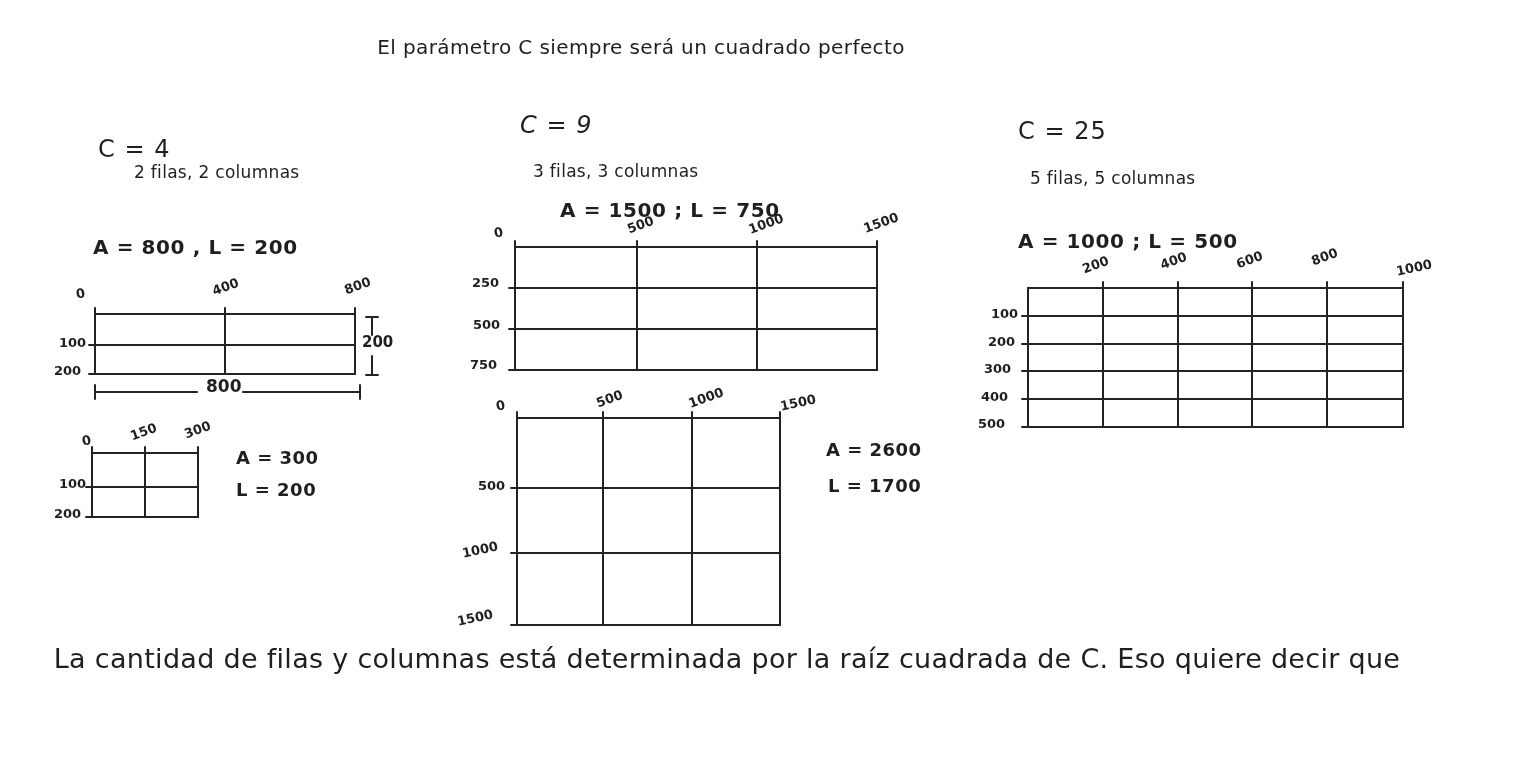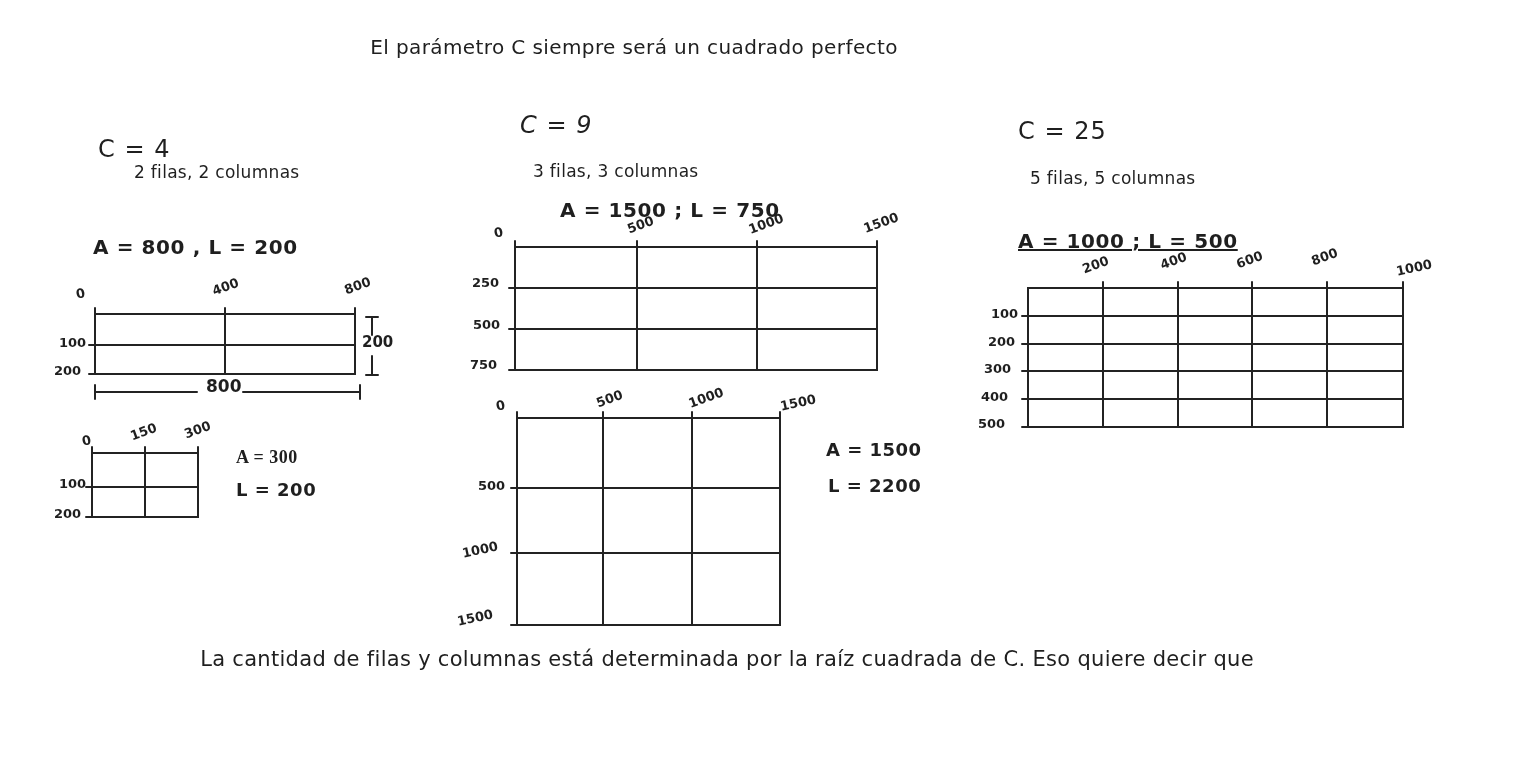--- a/index.html
+++ b/index.html
@@ -1,29 +1,29 @@
 <!DOCTYPE html>
 <html><head>
 <meta charset="utf-8">
 <style>
   html,body{margin:0;padding:0;background:#fff;}
   .canvas{
     position:relative;width:1532px;height:757px;background:#ffffff;
     font-family:"DejaVu Sans", sans-serif;color:#1f1f1f;overflow:hidden;
   }
   .t{position:absolute;white-space:nowrap;line-height:1.1;}
-  .title{font-size:20px;letter-spacing:.4px;}
+  .title{font-size:20px;letter-spacing:.4px;margin-left:7px;}
   .clabel{font-size:24px;letter-spacing:1px;}
   .sub{font-size:17px;letter-spacing:.3px;text-align:right;}
   .dims{font-size:20px;font-weight:700;letter-spacing:.6px;}
   .dims-sm{font-size:18px;font-weight:700;letter-spacing:.5px;}
   .tick{font-size:13px;font-weight:700;}
   .dimnum{font-size:15px;font-weight:700;}
   .widenum{font-size:17px;font-weight:700;}
-  .caption{font-size:21px;letter-spacing:.3px;line-height:30px;text-align:center;}
+  .caption{font-size:27px;letter-spacing:.3px;line-height:30px;text-align:center;}
   .r10{transform:rotate(-12deg);}
   .r20{transform:rotate(-20deg);}
   .ctr{transform:translateX(-50%);}
   svg.g{position:absolute;overflow:visible;}
   svg.g *{fill:none;stroke:#232323;stroke-width:2;stroke-linecap:round;}
 </style>
 </head>
 <body>
 
 <div class="canvas">
@@ -55,21 +55,21 @@
       <rect x="17" y="33" width="106" height="64"></rect>
       <path d="M17 67 H123 M70 33 V97"></path>
       <path d="M17 27 V33 M70 27 V33 M123 27 V33"></path>
       <path d="M11 67 H17 M11 97 H17"></path>
     </svg>
     <span class="t tick r10" style="left:82px;top:434px;">0</span>
     <span class="t tick r20" style="left:130px;top:425px;">150</span>
     <span class="t tick r20" style="left:184px;top:423px;">300</span>
     <span class="t tick" style="left:59px;top:477px;">100</span>
     <span class="t tick" style="left:54px;top:507px;">200</span>
-    <div class="t dims-sm" style="left:236px;top:448px;font-family:Liberation Serif, serif;">A = 300</div>
+    <div class="t dims-sm" style="left:236px;top:448px;">A = 300</div>
     <div class="t dims-sm" style="left:236px;top:480px;">L = 200</div>
   </div>
 
   <div>
     <div class="t clabel" style="left:520px;top:112px;font-style:italic;">C = 9</div>
     <div class="t sub" style="left:533px;top:162px;">3 filas, 3 columnas</div>
     <div class="t dims" style="left:560px;top:199px;">A = 1500 ;   L = 750</div>
 
     <svg class="g" style="left:470px;top:220px;" width="430" height="170" viewBox="0 0 430 170">
       <rect x="45" y="27" width="362" height="123"></rect>
@@ -91,28 +91,28 @@
       <path d="M67 17 V23 M153 17 V23 M242 17 V23 M330 17 V23"></path>
       <path d="M61 93 H67 M61 158 H67 M61 230 H67"></path>
     </svg>
     <span class="t tick r10" style="left:496px;top:399px;">0</span>
     <span class="t tick r20" style="left:596px;top:392px;">500</span>
     <span class="t tick r20" style="left:688px;top:391px;">1000</span>
     <span class="t tick r10" style="left:780px;top:396px;">1500</span>
     <span class="t tick" style="left:478px;top:479px;">500</span>
     <span class="t tick r10" style="left:462px;top:543px;">1000</span>
     <span class="t tick r10" style="left:457px;top:611px;">1500</span>
-    <div class="t dims-sm" style="left:826px;top:440px;">A = 1500</div>
-    <div class="t dims-sm" style="left:828px;top:476px;">L = 2200</div>
+    <div class="t dims-sm" style="left:826px;top:440px;">A = 2600</div>
+    <div class="t dims-sm" style="left:828px;top:476px;">L = 1700</div>
   </div>
 
   <div>
     <div class="t clabel" style="left:1018px;top:118px;">C = 25</div>
     <div class="t sub" style="left:1030px;top:169px;">5 filas, 5 columnas</div>
-    <div class="t dims" style="left:1018px;top:230px;text-decoration:underline;">A = 1000  ;   L = 500</div>
+    <div class="t dims" style="left:1018px;top:230px;">A = 1000  ;   L = 500</div>
 
     <svg class="g" style="left:970px;top:250px;" width="470" height="200" viewBox="0 0 470 200">
       <rect x="58" y="38" width="375" height="139"></rect>
       <path d="M58 66 H433 M58 94 H433 M58 121 H433 M58 149 H433"></path>
       <path d="M133 38 V177 M208 38 V177 M282 38 V177 M357 38 V177"></path>
       <path d="M133 32 V38 M208 32 V38 M282 32 V38 M357 32 V38 M433 32 V38"></path>
       <path d="M52 66 H58 M52 94 H58 M52 121 H58 M52 149 H58 M52 177 H58"></path>
     </svg>
     <span class="t tick r20" style="left:1082px;top:258px;">200</span>
     <span class="t tick r20" style="left:1160px;top:254px;">400</span>

